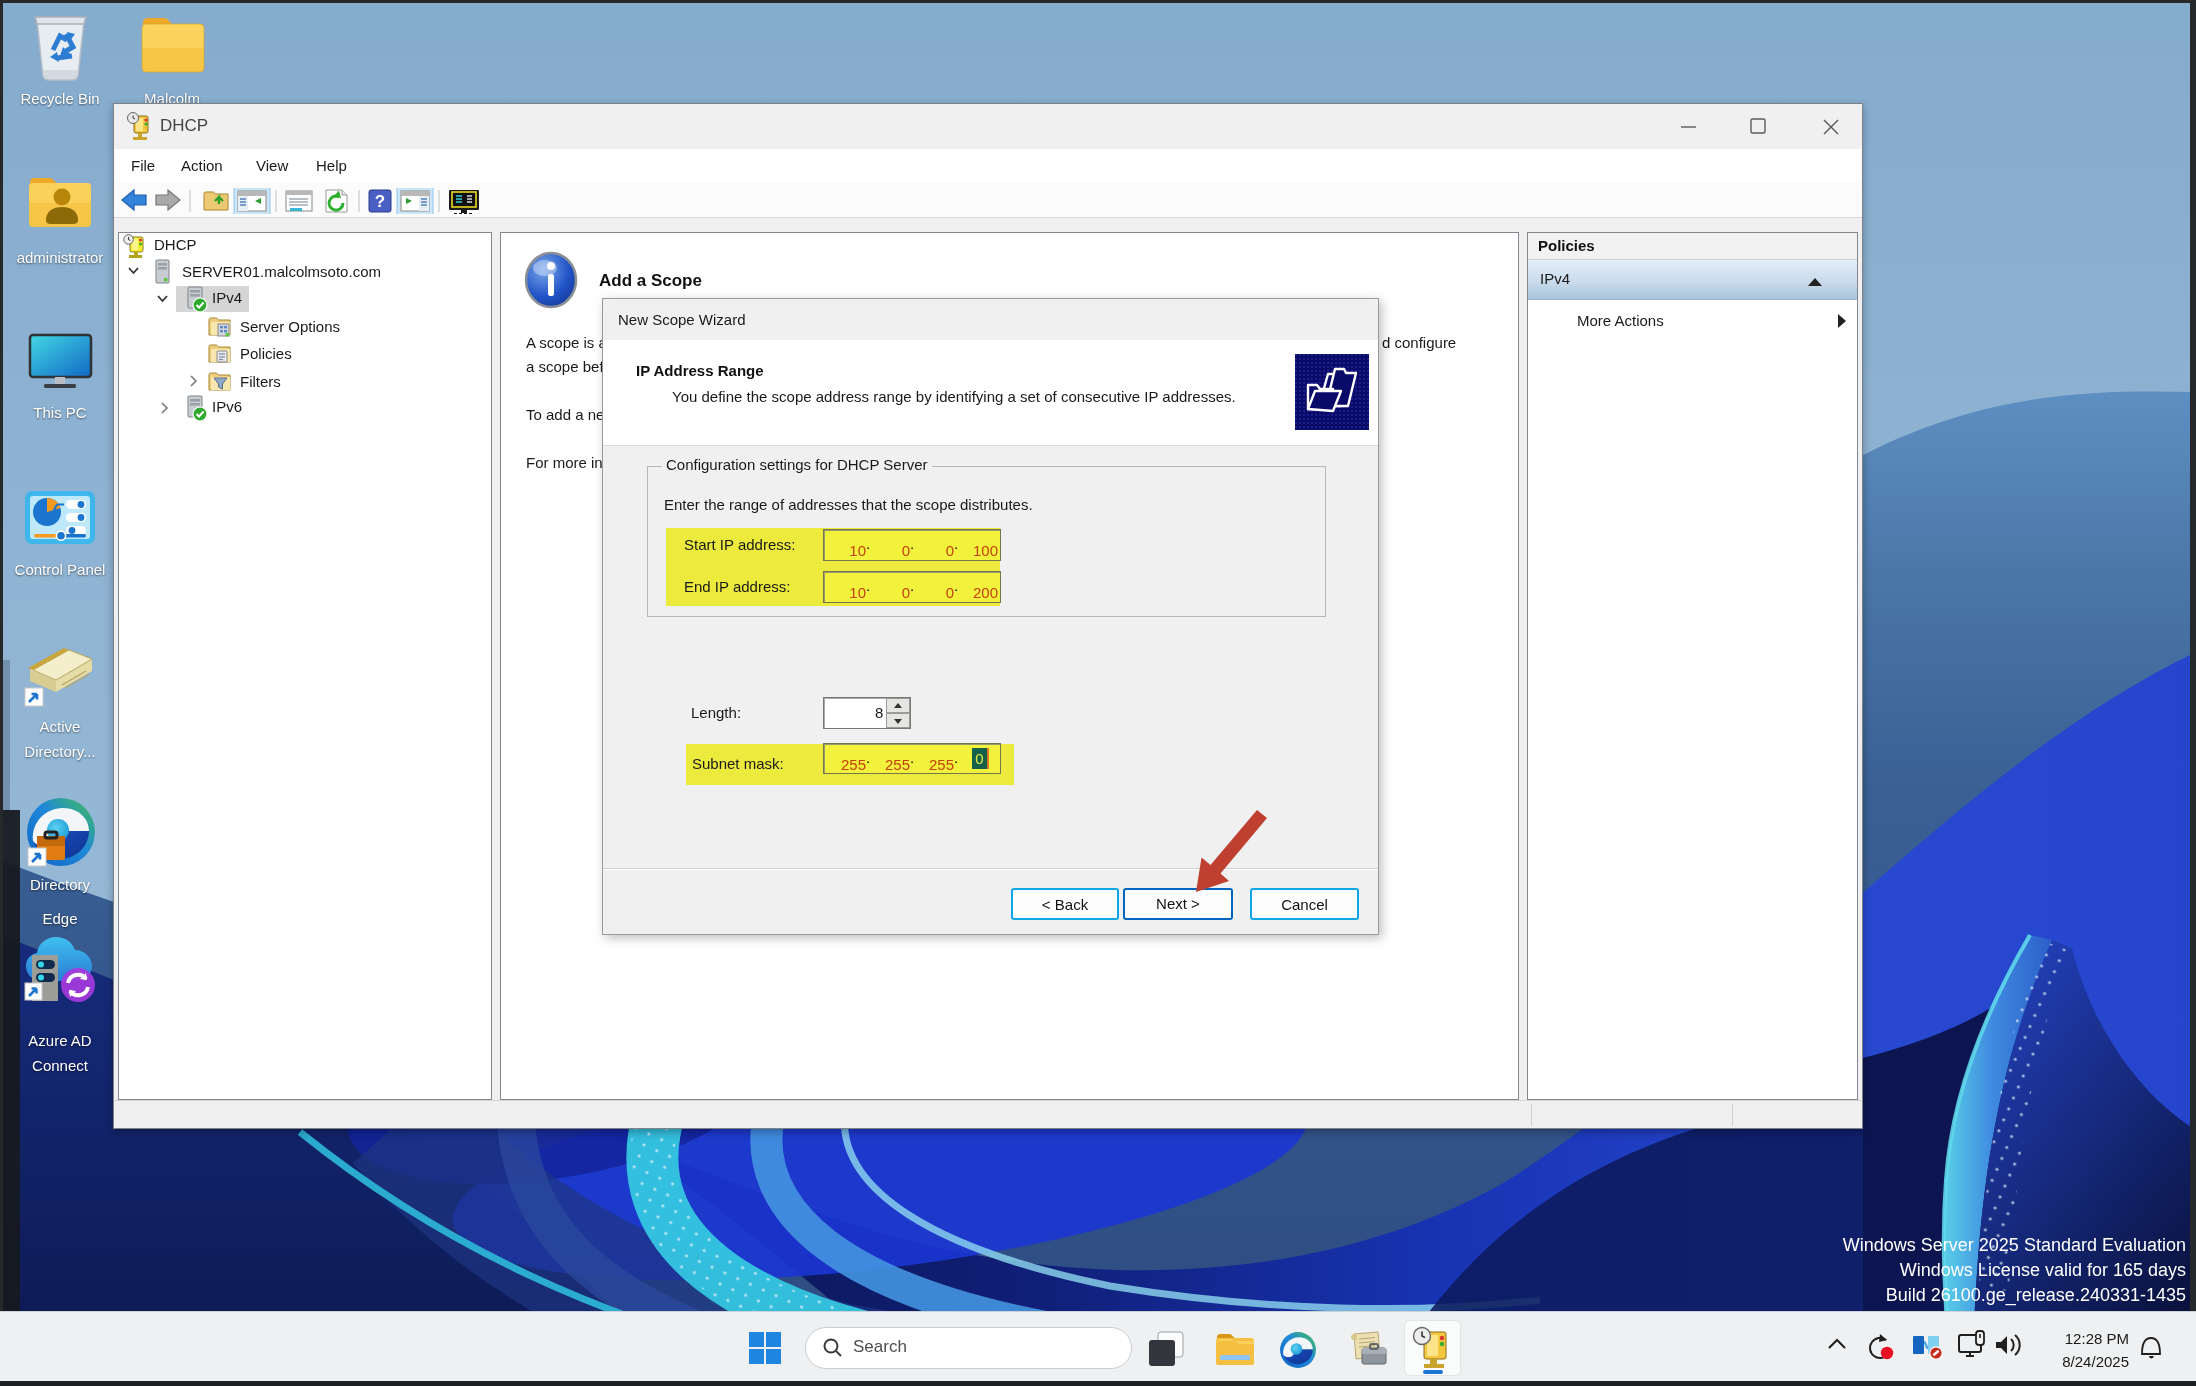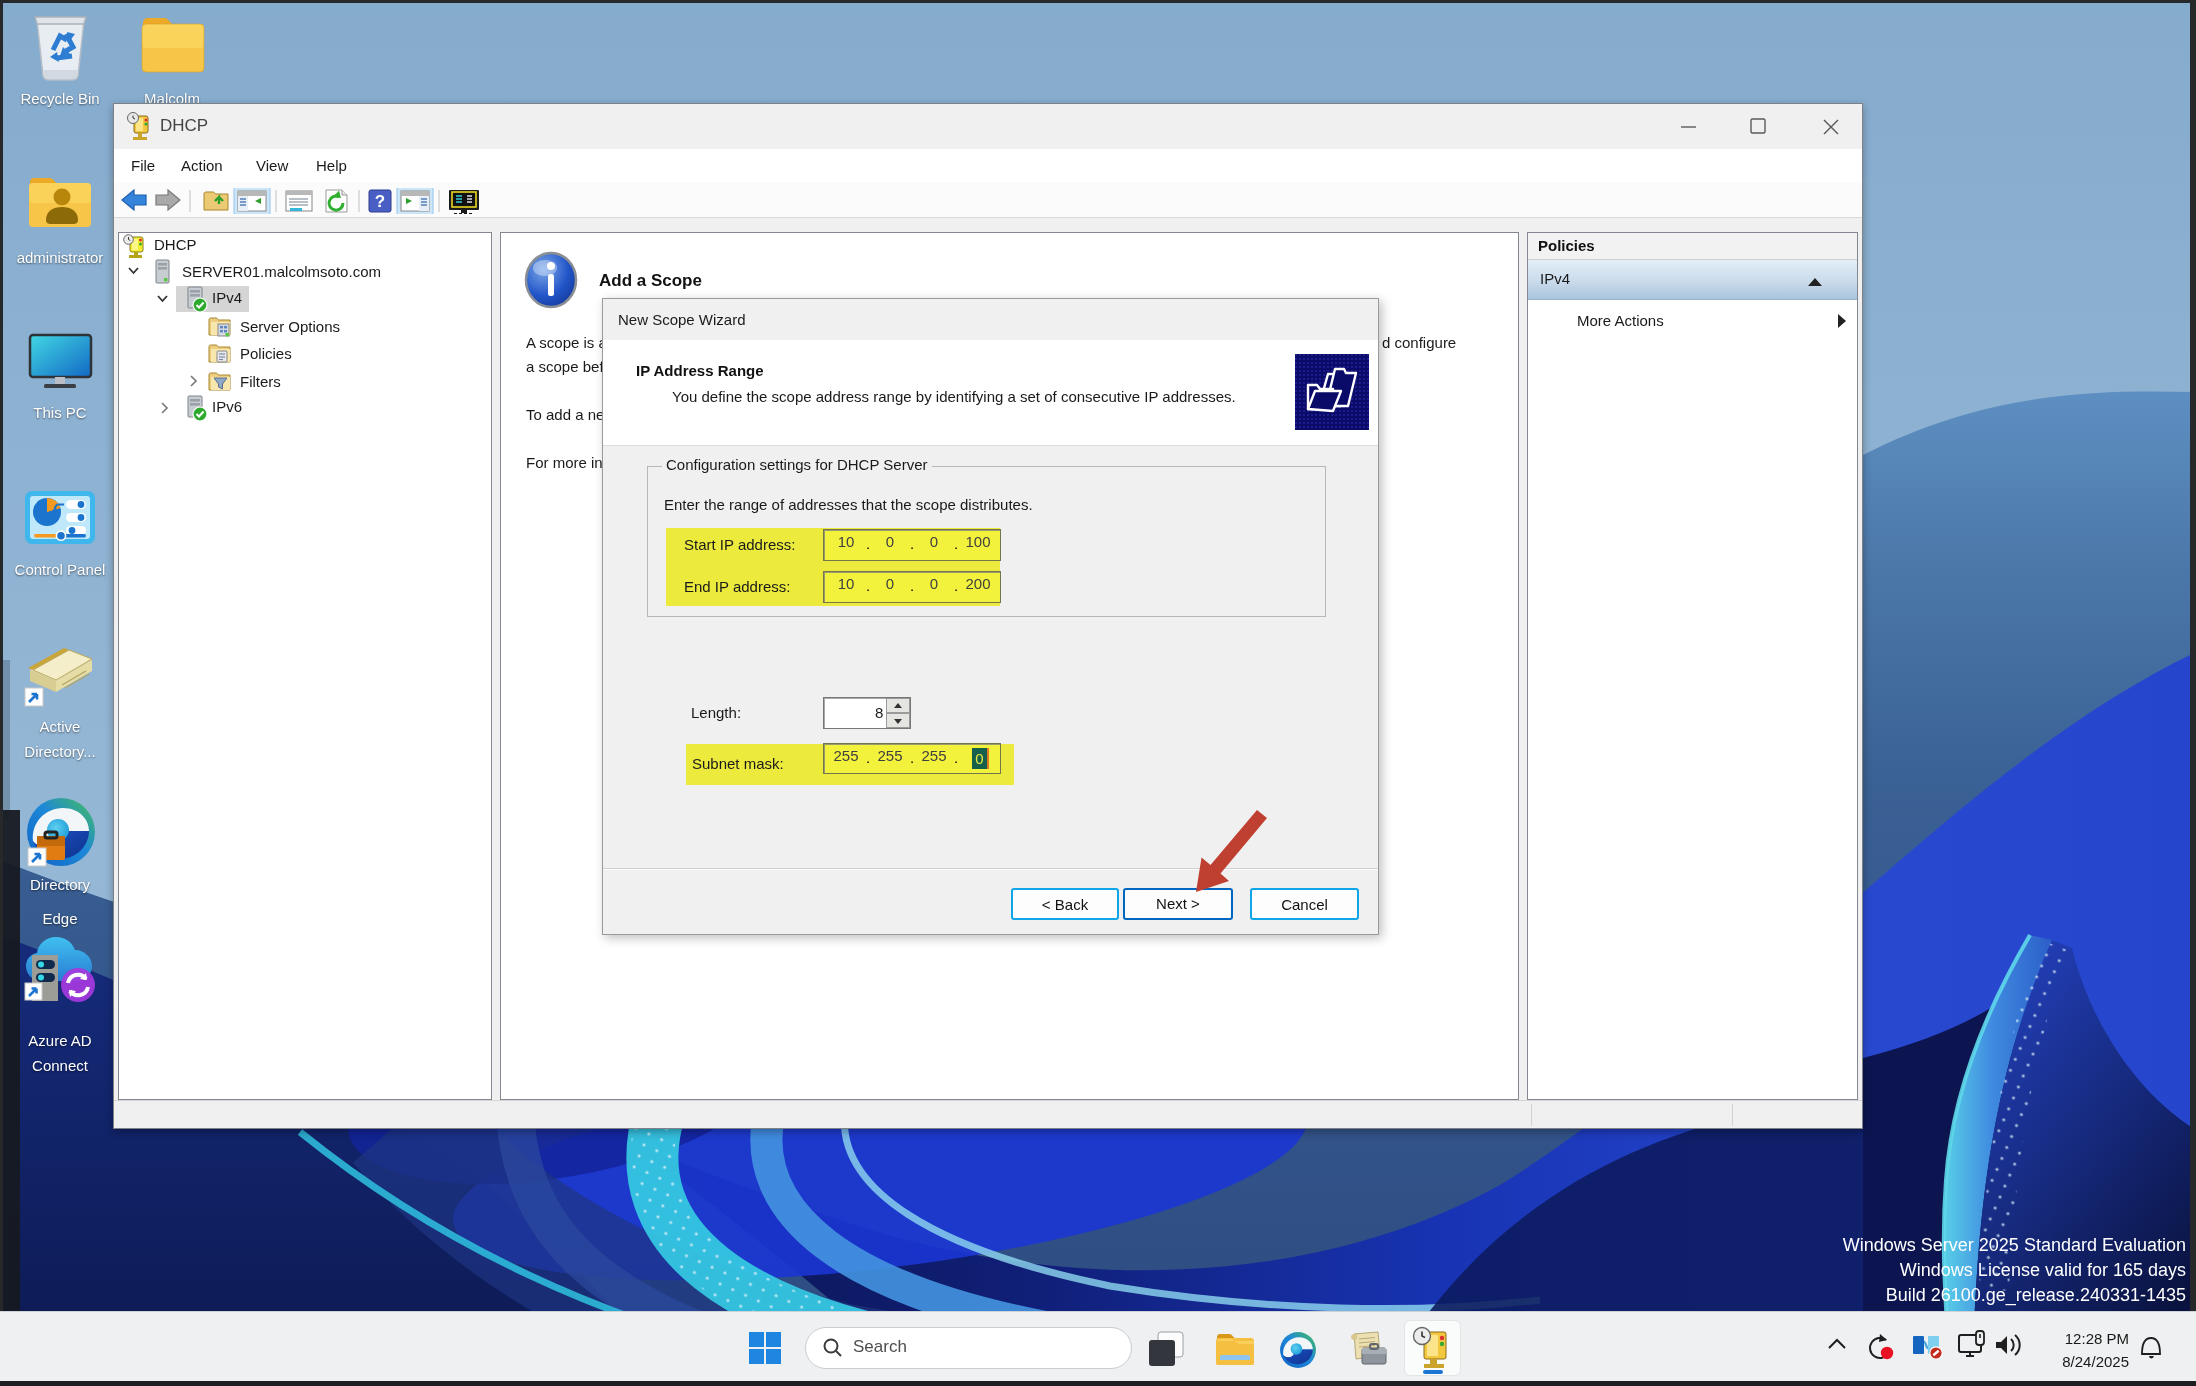--- a/index.html
+++ b/index.html
@@ -11,21 +11,21 @@
   background:#f0f0f0;border:1px solid #7e8287;box-sizing:border-box;
   box-shadow:0 3px 8px rgba(0,0,0,.3);}
 .pane{position:absolute;background:#fff;border:1px solid #828790;box-sizing:border-box;}
 .t15{font-size:15px;color:#1a1a1a;white-space:nowrap;}
 .treerow{position:absolute;font-size:15px;color:#1a1a1a;white-space:nowrap;}
 .btn{position:absolute;background:#fdfdfd;border:2px solid #0ea5e9;border-radius:3px;
   font-size:15px;color:#111;text-align:center;line-height:30px;box-sizing:border-box;}
 .ybox{position:absolute;background:#eceb3d;}
 .yfield{position:absolute;background:#f2f13b;border:1px solid #74744f;box-sizing:border-box;
   box-shadow:inset 1px 1px 0 #9a9a70;}
-.ipseg{position:absolute;font-size:15px;color:#404040;text-align:center;width:40px;top:3px;}
+.ipseg{position:absolute;font-size:15px;color:#c2410c;text-align:right;width:40px;top:12px;}
 .ipdot{position:absolute;font-size:15px;color:#000;top:5px;}
 .gbox{position:absolute;border:1px solid #b8b8b2;box-sizing:border-box;}
 .gbox-label{position:absolute;top:-11px;left:14px;background:#f0f0f0;padding:0 4px;
   font-size:15px;color:#1a1a1a;white-space:nowrap;}
 </style></head>
 <body>
 <div id="screen">
 
 <svg class="abs" style="left:0;top:0" width="2196" height="1386" viewBox="0 0 2196 1386">
  <defs>

